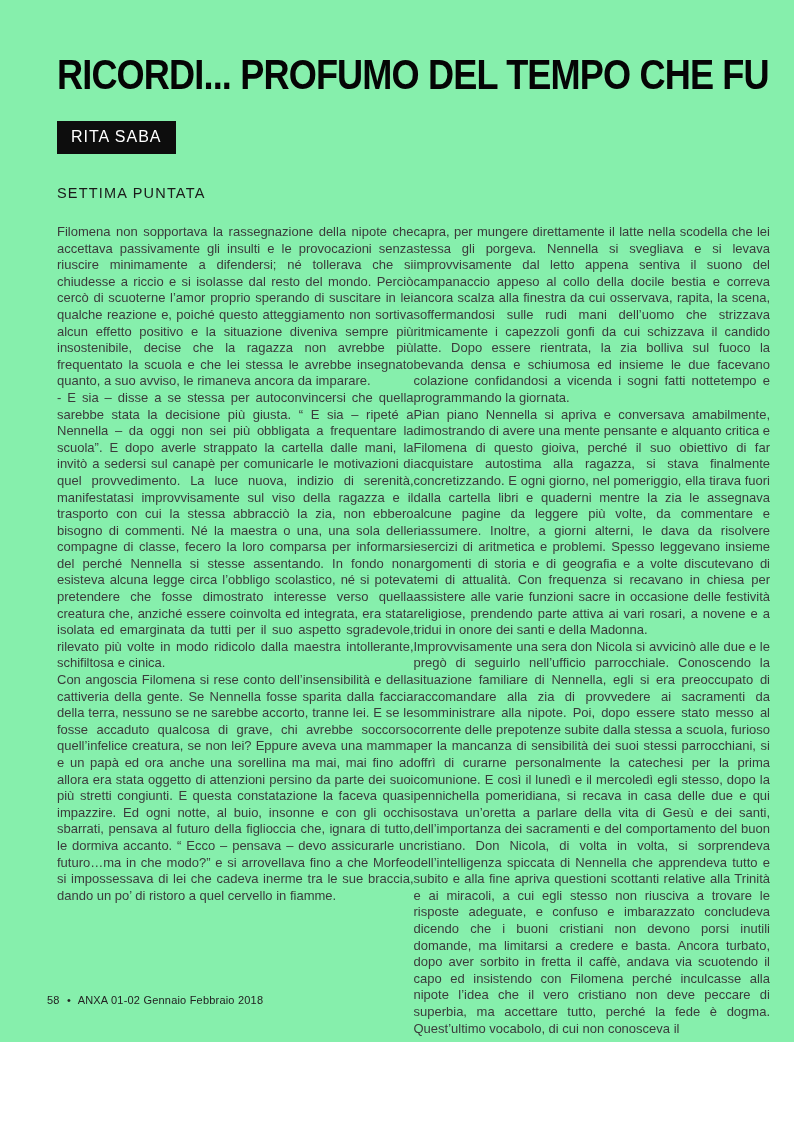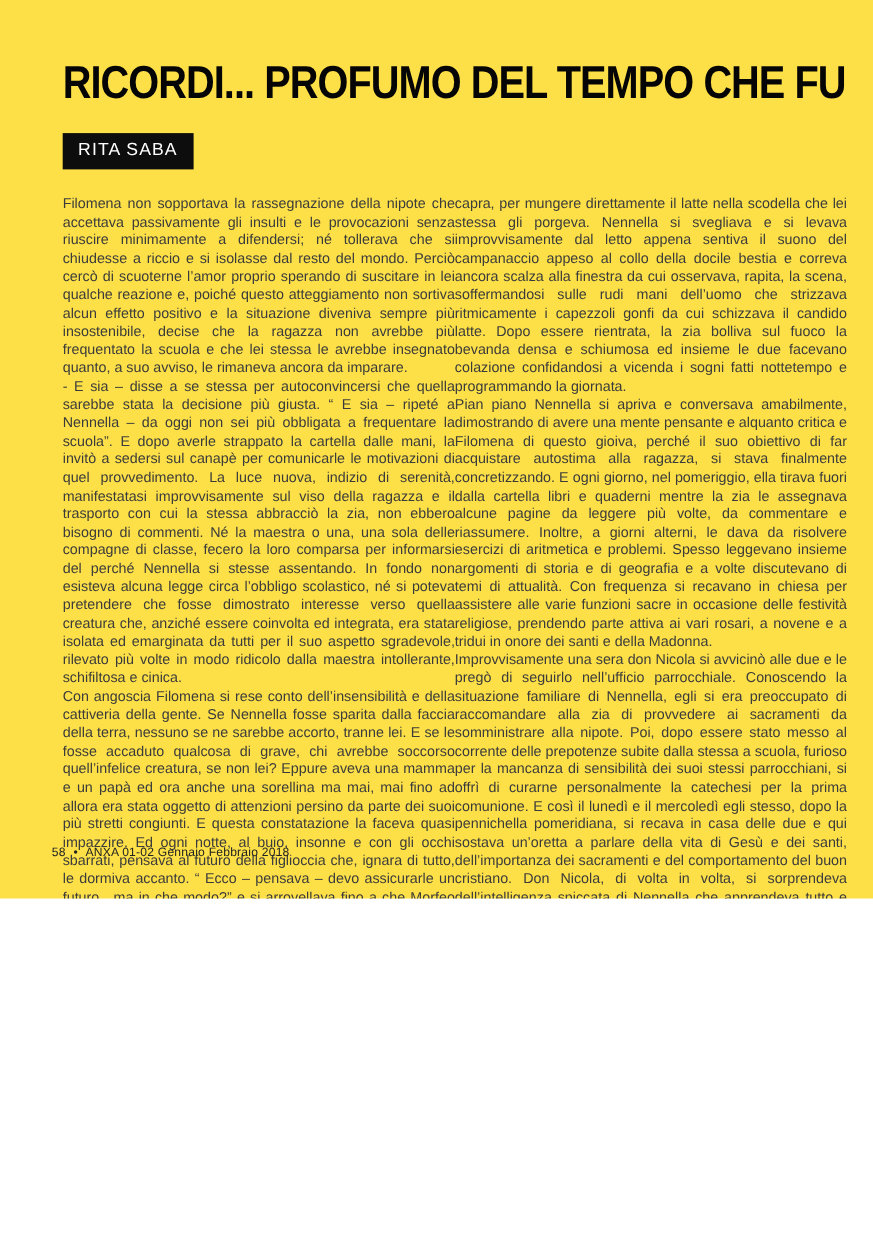--- a/index.html
+++ b/index.html
@@ -3,23 +3,23 @@
 <meta charset="utf-8">
 <style>
   html, body {
     margin: 0;
     padding: 0;
     background: #ffffff;
   }
   .page {
     position: relative;
     width: 794px;
-    height: 817px;
+    height: 1042px;
     margin: 0 auto;
-    background: #fde047;
+    background: #86efac;
     box-sizing: border-box;
     padding: 54px 24px 0 57px;
     overflow: hidden;
     font-family: "Liberation Sans", sans-serif;
   }
   .title {
     margin: 0;
     font-family: "Liberation Sans", sans-serif;
     font-weight: 700;
     font-size: 42px;
@@ -77,20 +77,21 @@
 <body>
 
 <div class="page">
 
   <h1 class="title">RICORDI... PROFUMO DEL TEMPO CHE FU</h1>
 
   <div class="author-badge">
     <span>RITA SABA</span>
   </div>
 
+  <h2 class="section-heading">SETTIMA PUNTATA</h2>
 
   <div class="columns">
 
     <div class="col">
       <p>Filomena non sopportava la rassegnazione della nipote che accettava passivamente gli insulti e le provocazioni senza riuscire minimamente a difendersi; né tollerava che si chiudesse a riccio e si isolasse dal resto del mondo. Perciò cercò di scuoterne l’amor proprio sperando di suscitare in lei qualche reazione e, poiché questo atteggiamento non sortiva alcun effetto positivo e la situazione diveniva sempre più insostenibile, decise che la ragazza non avrebbe più frequentato la scuola e che lei stessa le avrebbe insegnato quanto, a suo avviso, le rimaneva ancora da imparare.</p>
       <p>- E sia – disse a se stessa per autoconvincersi che quella sarebbe stata la decisione più giusta. “ E sia – ripeté a Nennella – da oggi non sei più obbligata a frequentare la scuola”. E dopo averle strappato la cartella dalle mani, la invitò a sedersi sul canapè per comunicarle le motivazioni di quel provvedimento. La luce nuova, indizio di serenità, manifestatasi improvvisamente sul viso della ragazza e il trasporto con cui la stessa abbracciò la zia, non ebbero bisogno di commenti. Né la maestra o una, una sola delle compagne di classe, fecero la loro comparsa per informarsi del perché Nennella si stesse assentando. In fondo non esisteva alcuna legge circa l’obbligo scolastico, né si poteva pretendere che fosse dimostrato interesse verso quella creatura che, anziché essere coinvolta ed integrata, era stata isolata ed emarginata da tutti per il suo aspetto sgradevole, rilevato più volte in modo ridicolo dalla maestra intollerante, schifiltosa e cinica.</p>
       <p>Con angoscia Filomena si rese conto dell’insensibilità e della cattiveria della gente. Se Nennella fosse sparita dalla faccia della terra, nessuno se ne sarebbe accorto, tranne lei. E se le fosse accaduto qualcosa di grave, chi avrebbe soccorso quell’infelice creatura, se non lei? Eppure aveva una mamma e un papà ed ora anche una sorellina ma mai, mai fino ad allora era stata oggetto di attenzioni persino da parte dei suoi più stretti congiunti. E questa constatazione la faceva quasi impazzire. Ed ogni notte, al buio, insonne e con gli occhi sbarrati, pensava al futuro della figlioccia che, ignara di tutto, le dormiva accanto. “ Ecco – pensava – devo assicurarle un futuro…ma in che modo?” e si arrovellava fino a che Morfeo si impossessava di lei che cadeva inerme tra le sue braccia, dando un po’ di ristoro a quel cervello in fiamme.</p>
     </div>
 
     <div class="col">

